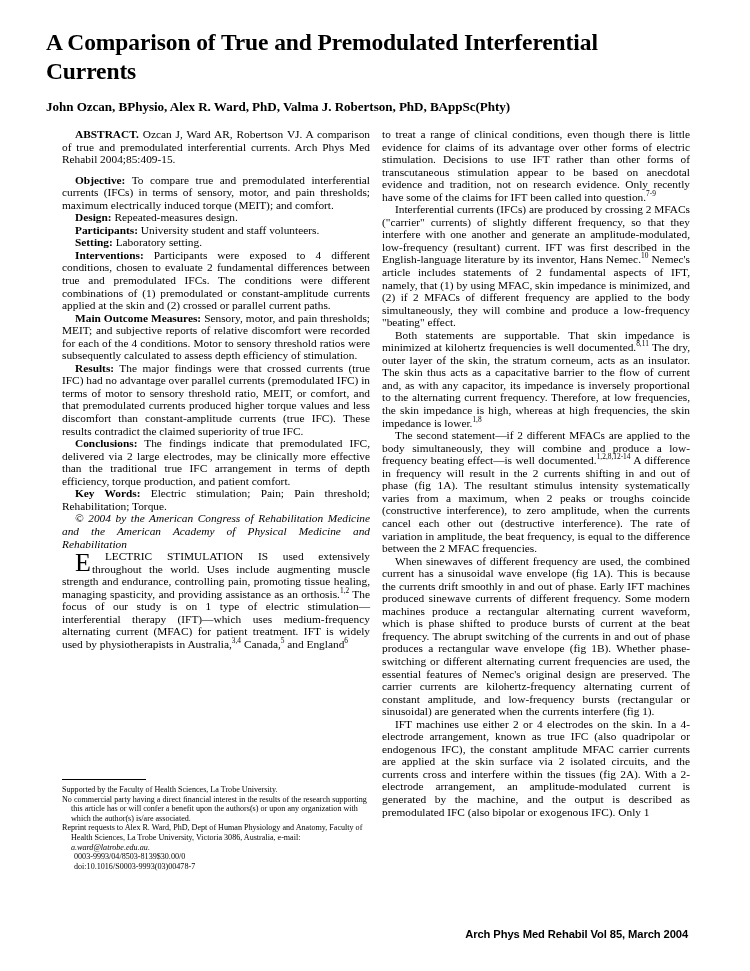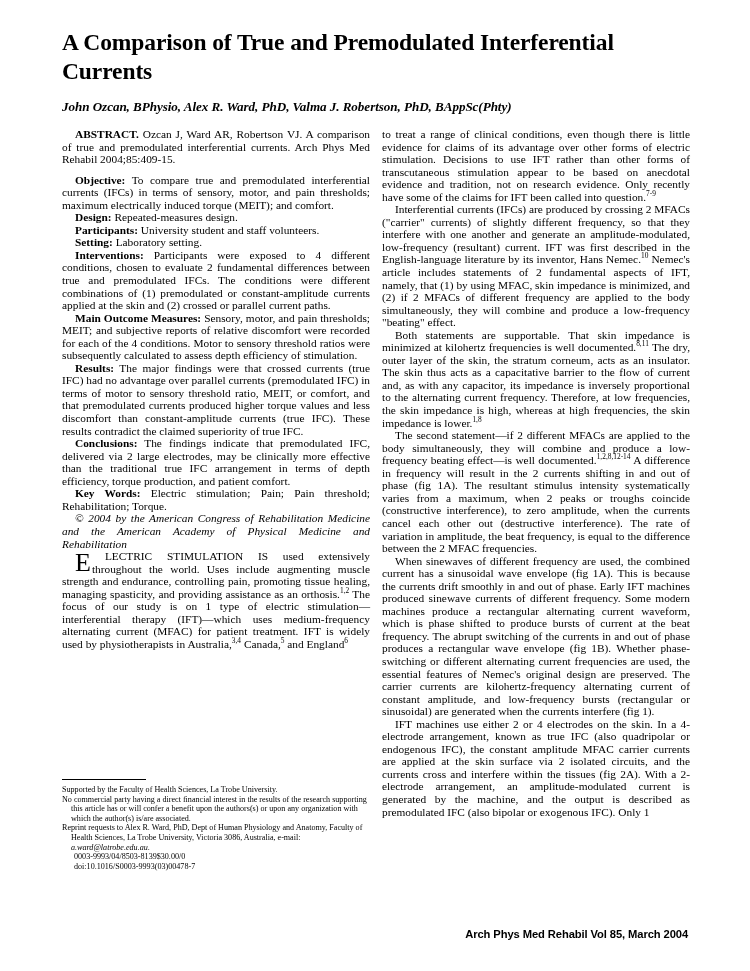--- a/index.html
+++ b/index.html
@@ -19,36 +19,35 @@
     position: absolute;
     left: 0; top: 0;
     width: 750px;
     height: 971px;
     padding: 0;
     box-sizing: border-box;
   }
   
   .title-block {
     position: absolute;
-    left: 62px;
+    left: 46px;
     top: 28px;
     width: 620px;
   }
   h1.doc-title {
     font-size: 23.5px;
     line-height: 1.22;
     font-weight: bold;
     margin: 0;
     letter-spacing: -0.1px;
     font-family: "Liberation Serif", "DejaVu Serif", serif;
   }
   .authors {
     font-size: 13.1px;
     font-weight: bold;
-    font-style: italic;
     margin-top: 14px;
     letter-spacing: -0.05px;
   }
 
   
   .col {
     position: absolute;
     width: 308px;
     font-size: 11.35px;
     line-height: 12.55px;

